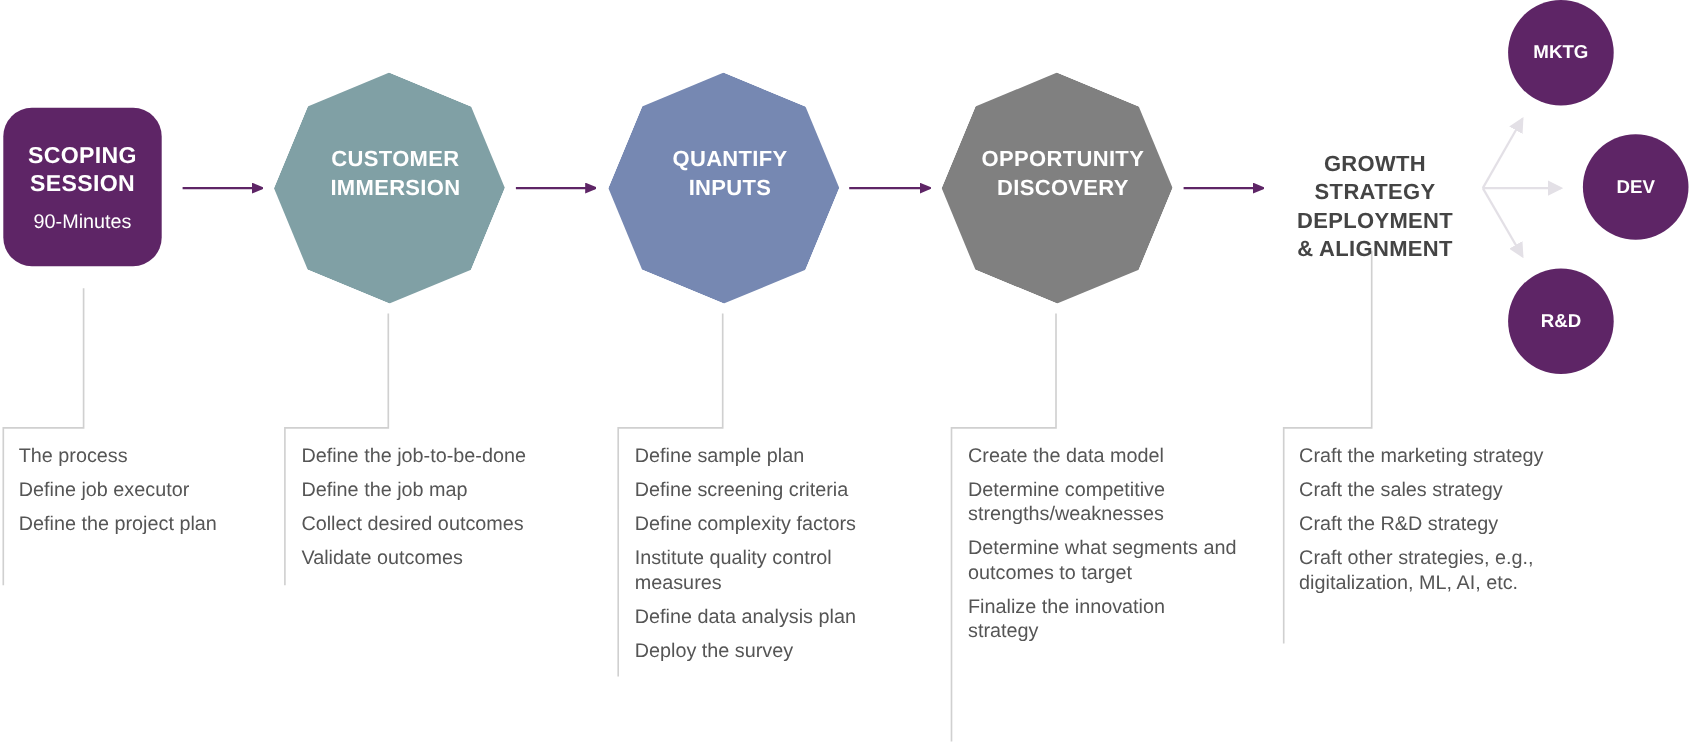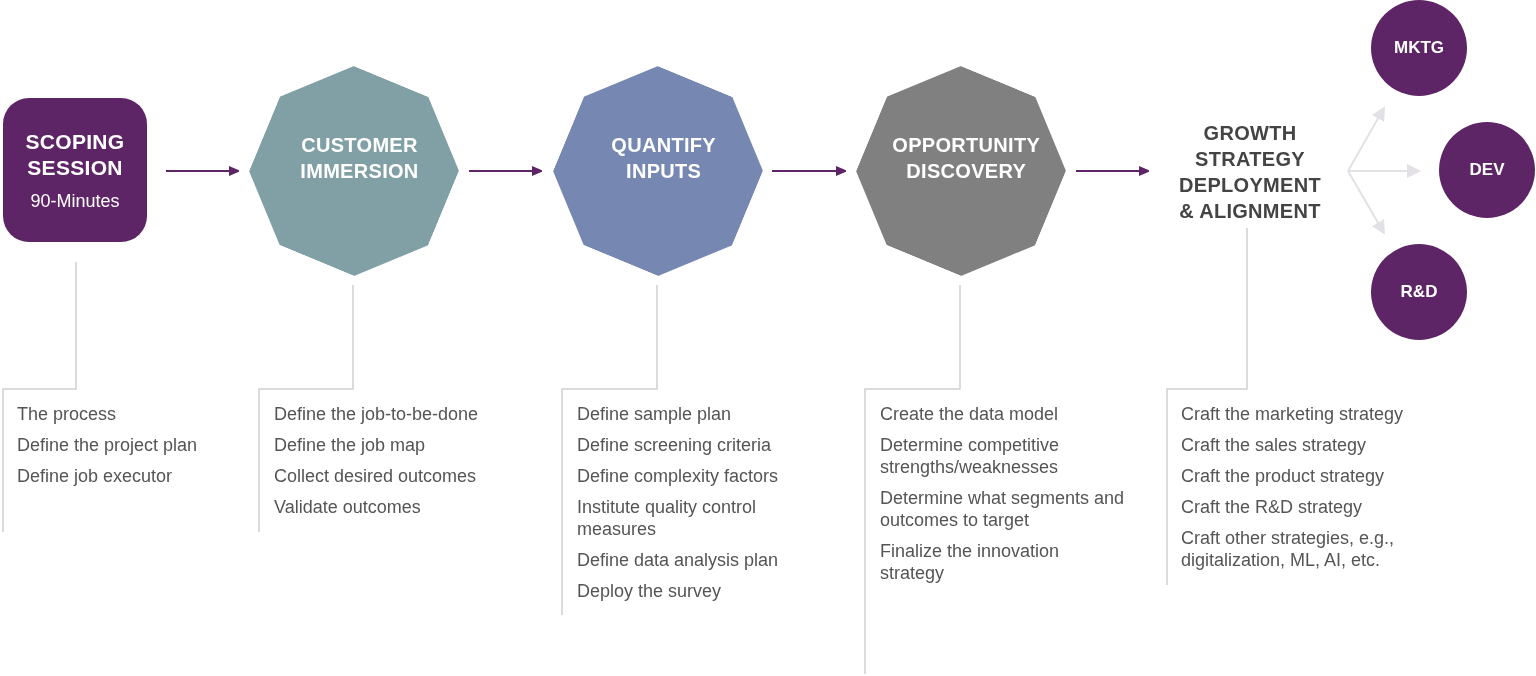--- a/index.html
+++ b/index.html
@@ -15,21 +15,21 @@
     .stage-box .s { font-size: 18px; line-height: 22px; margin-top: 9px; }
     .octa {
       width: 194px; height: 194px;
       clip-path: polygon(29.3% 0%, 70.7% 0%, 100% 29.3%, 100% 70.7%, 70.7% 100%, 29.3% 100%, 0% 70.7%, 0% 29.3%);
       display: flex; align-items: center; justify-content: center; text-align: center;
       color: #fff; font-size: 20px; font-weight: 700; line-height: 26px; letter-spacing: 0.3px;
       transform: rotate(22.5deg);
     }
     .octa .inner { transform: rotate(-22.5deg); white-space: pre-line; margin-top: -28px; }
     .growth-title {
-      left: 1160px; top: 120px; width: 180px; text-align: center;
+      left: 1160px; top: 136px; width: 180px; text-align: center;
       color: #444; font-size: 20px; font-weight: 700; line-height: 26px; letter-spacing: 0.3px;
       white-space: pre-line;
     }
     .circle {
       width: 96px; height: 96px; border-radius: 50%;
       display: flex; align-items: center; justify-content: center;
       color: #fff; font-size: 17px; font-weight: 700; text-align: center;
     }
     .list {
       color: #555; font-size: 18px; line-height: 22px;
@@ -97,22 +97,22 @@
 </div>
 <div class="abs circle" style="left:1439px; top:122px; background:#5e2566;">
   <span>DEV</span>
 </div>
 <div class="abs circle" style="left:1371px; top:244px; background:#5e2566;">
   <span>R&amp;D</span>
 </div>
 
 <div class="abs list" style="left:17px; top:403px; width:235px;">
   <div class="item">The process</div>
+  <div class="item">Define job executor</div>
   <div class="item">Define the project plan</div>
-  <div class="item">Define job executor</div>
 </div>
 
 <div class="abs list" style="left:274px; top:403px; width:280px;">
   <div class="item">Define the job-to-be-done</div>
   <div class="item">Define the job map</div>
   <div class="item">Collect desired outcomes</div>
   <div class="item">Validate outcomes</div>
 </div>
 
 <div class="abs list" style="left:577px; top:403px; width:240px;">
@@ -127,16 +127,15 @@
 <div class="abs list" style="left:880px; top:403px; width:245px;">
   <div class="item">Create the data model</div>
   <div class="item">Determine competitive strengths/weaknesses</div>
   <div class="item">Determine what segments and outcomes to target</div>
   <div class="item">Finalize the innovation strategy</div>
 </div>
 
 <div class="abs list" style="left:1181px; top:403px; width:260px;">
   <div class="item">Craft the marketing strategy</div>
   <div class="item">Craft the sales strategy</div>
-  <div class="item">Craft the product strategy</div>
   <div class="item">Craft the R&amp;D strategy</div>
   <div class="item">Craft other strategies, e.g., digitalization, ML, AI, etc.</div>
 </div>
 
 </body></html>

